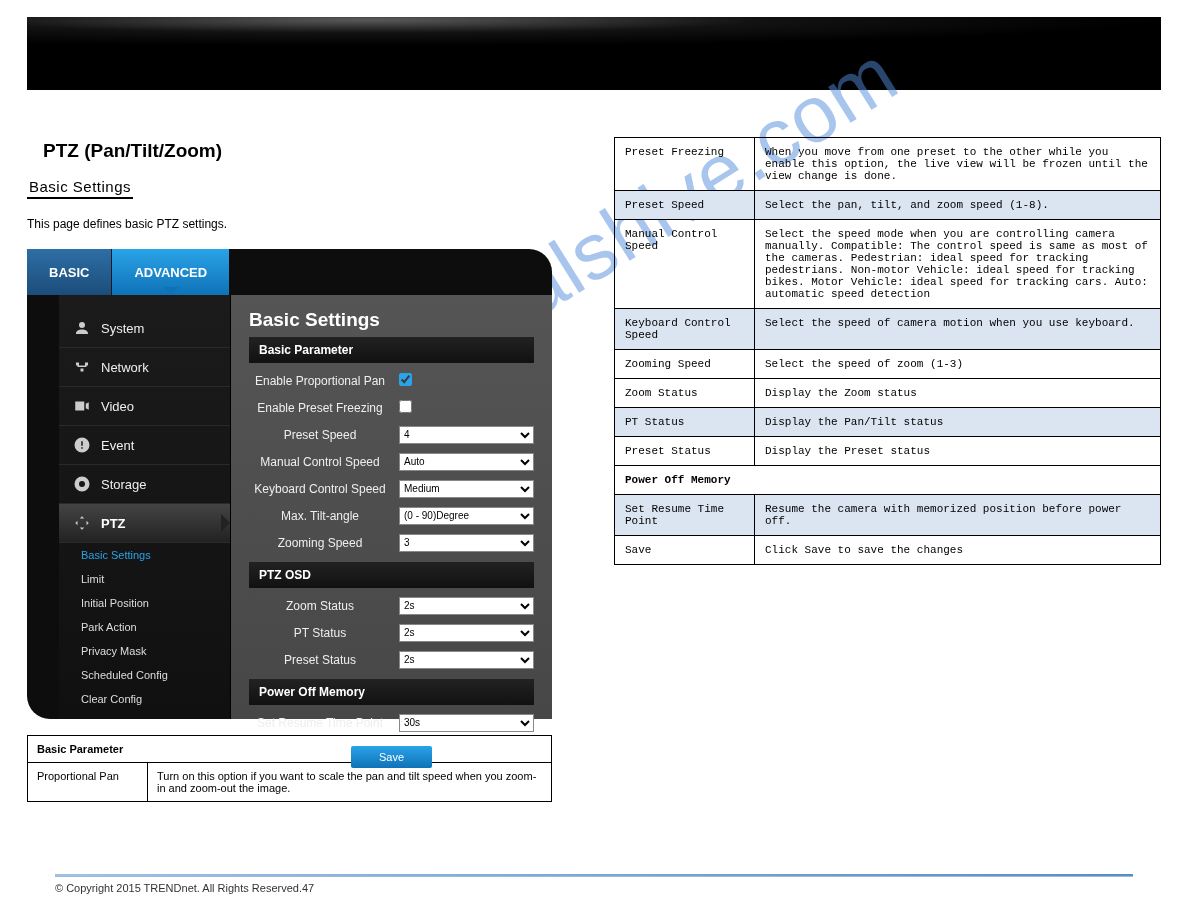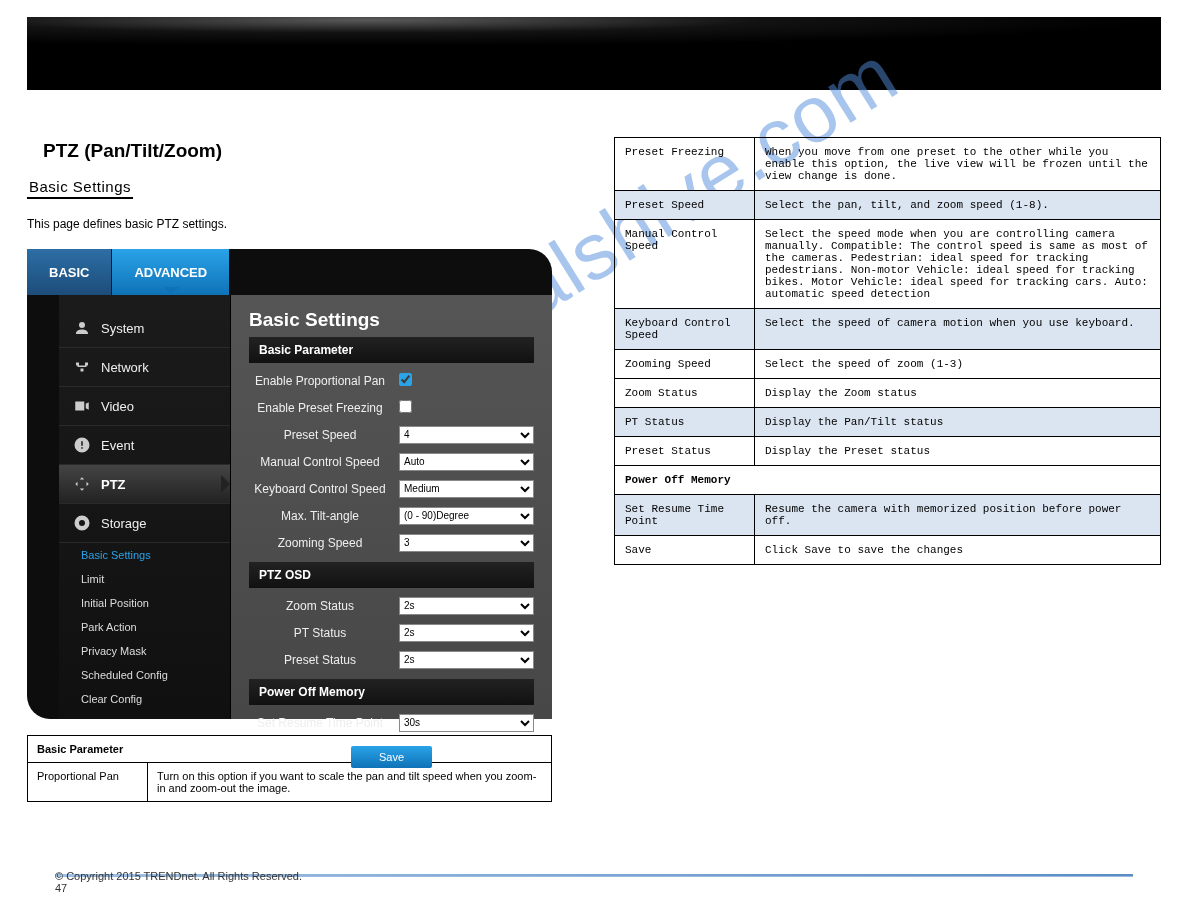--- a/index.html
+++ b/index.html
@@ -52,21 +52,21 @@
 .desc-table { width:100%; border-collapse:collapse; font-size:11px; margin-top:22px; }
 .desc-table td { border:1px solid #000; padding:8px 10px; vertical-align:top;font-family:Liberation Mono, monospace; }
 .desc-table .label { width:140px; }
 .desc-table .shaded { background:#dbe5f1; }
 .desc-table .section-row td { font-weight:bold; }
 
 
 .watermark { position:absolute; left:300px; top:190px; font-size:80px; font-weight:500; color:rgba(80,140,220,.5); transform:rotate(-32deg); pointer-events:none; letter-spacing:1px; }
 
 
-.footer { position:absolute; left:55px; right:61px; bottom:24px; display:flex; justify-content:flex-start; font-size:11px; color:#333;flex-direction:column; }
+.footer { position:absolute; left:55px; right:61px; bottom:24px; display:flex; justify-content:flex-start; font-size:11px; color:#333; }
 .footer-rule { position:absolute; left:55px; right:55px; bottom:42px; height:2px; background:linear-gradient(90deg,#9fc1e6,#5a8cc5); box-shadow:0 1px 0 rgba(90,140,197,.6); }
 </style>
 </head>
 <body>
 
 <div class="page">
   <div class="header-band"></div>
 
   <div class="watermark">manualshive.com</div>
 
@@ -111,35 +111,35 @@
                 <span>Video</span>
               </div>
             <div class="item">
                 <span class="ic">
                   <svg viewBox="0 0 24 24">
                     <path d="M12 2a10 10 0 1 0 10 10A10 10 0 0 0 12 2zm1 15h-2v-2h2zm0-4h-2V7h2z"></path>
                   </svg>
                 </span>
                 <span>Event</span>
               </div>
+            <div class="item">
+                <span class="ic">
+                  <svg viewBox="0 0 24 24">
+                    <path d="M12 2a10 10 0 1 0 10 10A10 10 0 0 0 12 2zm0 14a4 4 0 1 1 4-4 4 4 0 0 1-4 4z"></path>
+                  </svg>
+                </span>
+                <span>Storage</span>
+              </div>
             <div class="item ptz">
                 <span class="ic">
                   <svg viewBox="0 0 24 24">
                     <path d="M12 3l3 3H9zM12 21l-3-3h6zM3 12l3-3v6zM21 12l-3 3V9z"></path>
                   </svg>
                 </span>
                 <span>PTZ</span>
-              </div>
-            <div class="item">
-                <span class="ic">
-                  <svg viewBox="0 0 24 24">
-                    <path d="M12 2a10 10 0 1 0 10 10A10 10 0 0 0 12 2zm0 14a4 4 0 1 1 4-4 4 4 0 0 1-4 4z"></path>
-                  </svg>
-                </span>
-                <span>Storage</span>
               </div>
             <div class="sub active">Basic Settings</div>
             <div class="sub">Limit</div>
             <div class="sub">Initial Position</div>
             <div class="sub">Park Action</div>
             <div class="sub">Privacy Mask</div>
             <div class="sub">Scheduled Config</div>
             <div class="sub">Clear Config</div>
           </div>
 

